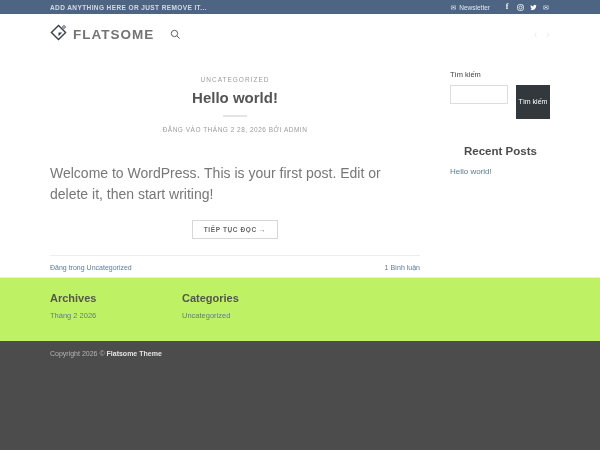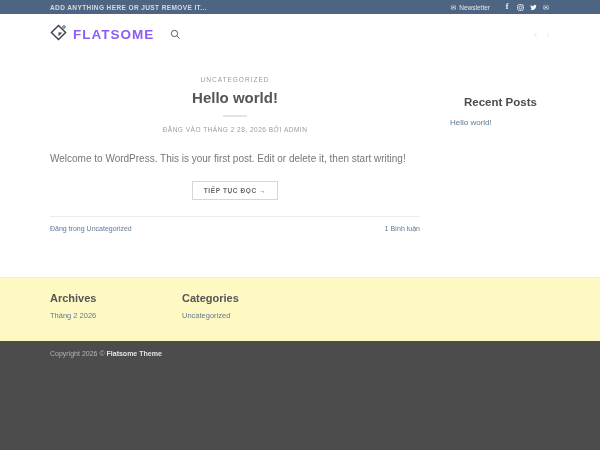--- a/index.html
+++ b/index.html
@@ -44,21 +44,21 @@
     width: 8px; height: 8px;
   }
   .social.fb { font-family: "Liberation Serif", serif; font-weight: bold; font-size: 8px; }
   .social svg { display: block; }
 
   
   .site-header { height: 40px; background: #fff; }
   .header-inner { height: 100%; display: flex; align-items: center; }
   .logo { display: flex; align-items: center; gap: 6px; cursor: pointer; }
   .logo-text {
-    font-size: 13.5px; font-weight: bold; color: #8b5cf6; letter-spacing: 1px;
+    font-size: 13.5px; font-weight: bold; color: #737373; letter-spacing: 1px;
   }
   .search-link { margin-left: 16px; cursor: pointer; display: flex; align-items: center; }
   .header-right { margin-left: auto; display: flex; gap: 9px; }
   .nav-arrow { color: #ebebeb; font-size: 11px; line-height: 1; cursor: pointer; }
 
   
   .main-area { min-height: 223px; }
   .main-row { display: flex; align-items: flex-start; }
   article { flex: 1; margin-right: 30px; }
 
@@ -66,21 +66,21 @@
   .post-cat {
     display: inline-block;
     font-size: 6.5px; color: #9b9b9b; letter-spacing: 1px;
     text-transform: uppercase; text-decoration: none; cursor: pointer;
     margin-bottom: 6px;
   }
   .post-title { font-size: 15px; font-weight: bold; color: #555; margin-bottom: 9px; cursor: pointer; }
   .title-divider { width: 24px; height: 2px; background: #e4e4e4; margin: 0 auto 9px; }
   .post-date { font-size: 6.5px; color: #9b9b9b; letter-spacing: 0.5px; text-transform: uppercase; }
 
-  .post-excerpt { margin-top: 18px; font-size: 10px; color: #777; line-height: 1.5; }
+  .post-excerpt { margin-top: 30px; font-size: 14px; color: #777; line-height: 1.5; }
   .more-wrap { text-align: center; margin-top: 13px; }
   .more-btn {
     display: inline-block;
     border: 1px solid #d7d7d7;
     color: #666;
     font-size: 6.5px; font-weight: bold; letter-spacing: 0.6px;
     padding: 5px 11px;
     text-decoration: none; cursor: pointer;
     background: #fff;
   }
@@ -122,21 +122,21 @@
     display: inline-block;
     font-size: 8px; color: #5e7a95;
     text-decoration: none; cursor: pointer;
     margin-top: 10px;
   }
   .comment-line { margin-top: 9px; font-size: 8px; color: #777; line-height: 1.9; }
   .comment-line a { color: #5e7a95; text-decoration: none; cursor: pointer; }
 
   
   .footer-widgets {
-    background: #fef9c3;
+    background: #bef264;
     border-top: 1px solid #ececec;
     height: 64px;
     padding-top: 14px;
   }
   .footer-cols { display: flex; }
   .fcol { width: 132px; }
   .fcol-title { font-size: 11px; font-weight: bold; color: #555; }
   .fcol-link {
     display: inline-block;
     margin-top: 0;
@@ -230,20 +230,27 @@
         <div class="post-meta-row">
           <div class="posted-in">
             <span>Đăng trong</span>
             <a class="meta-link">Uncategorized</a>
           </div>
           <a class="meta-link">1 Bình luận</a>
         </div>
       </article>
 
       <aside>
+        <div>
+          <div class="search-label">Tìm kiếm</div>
+          <div class="search-row">
+            <input class="search-input" type="text" value="" style="">
+            <button class="search-btn">Tìm kiếm</button>
+          </div>
+        </div>
 
         <h3 class="widget-title wt-posts">Recent Posts</h3>
         <a class="side-link">Hello world!</a>
 
       </aside>
 
     </div>
   </div>
 
   <footer class="footer-widgets">

